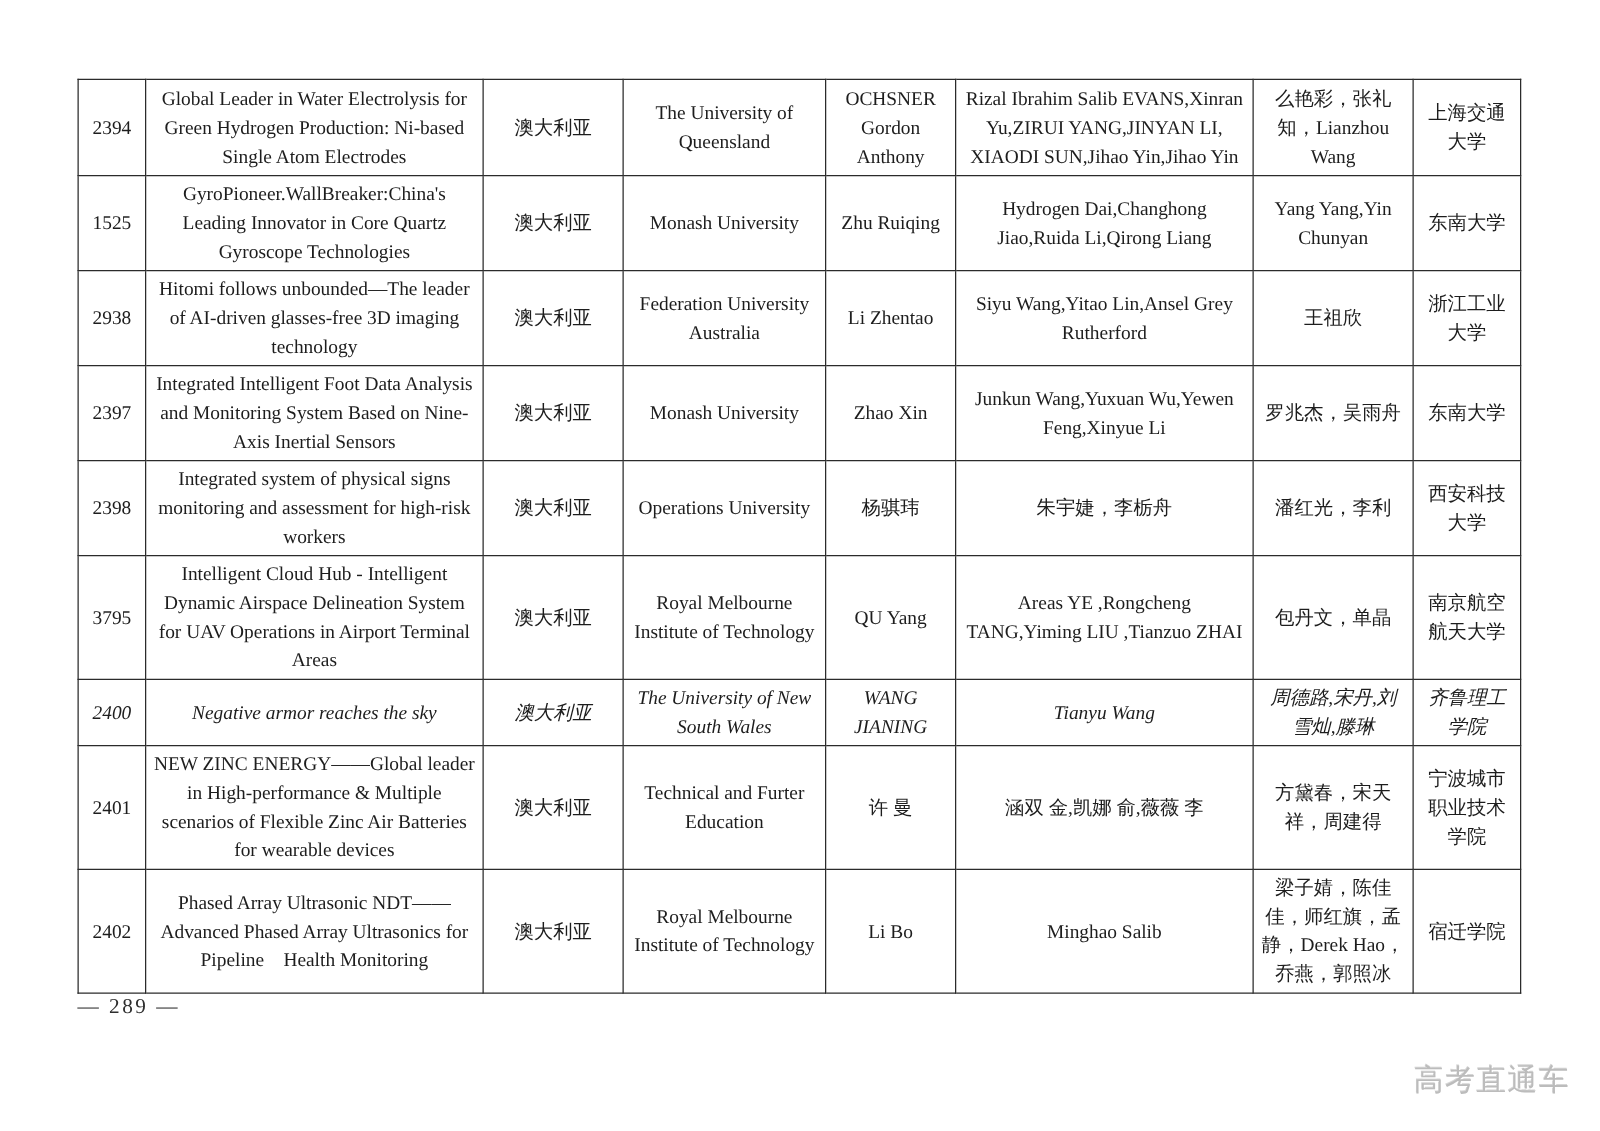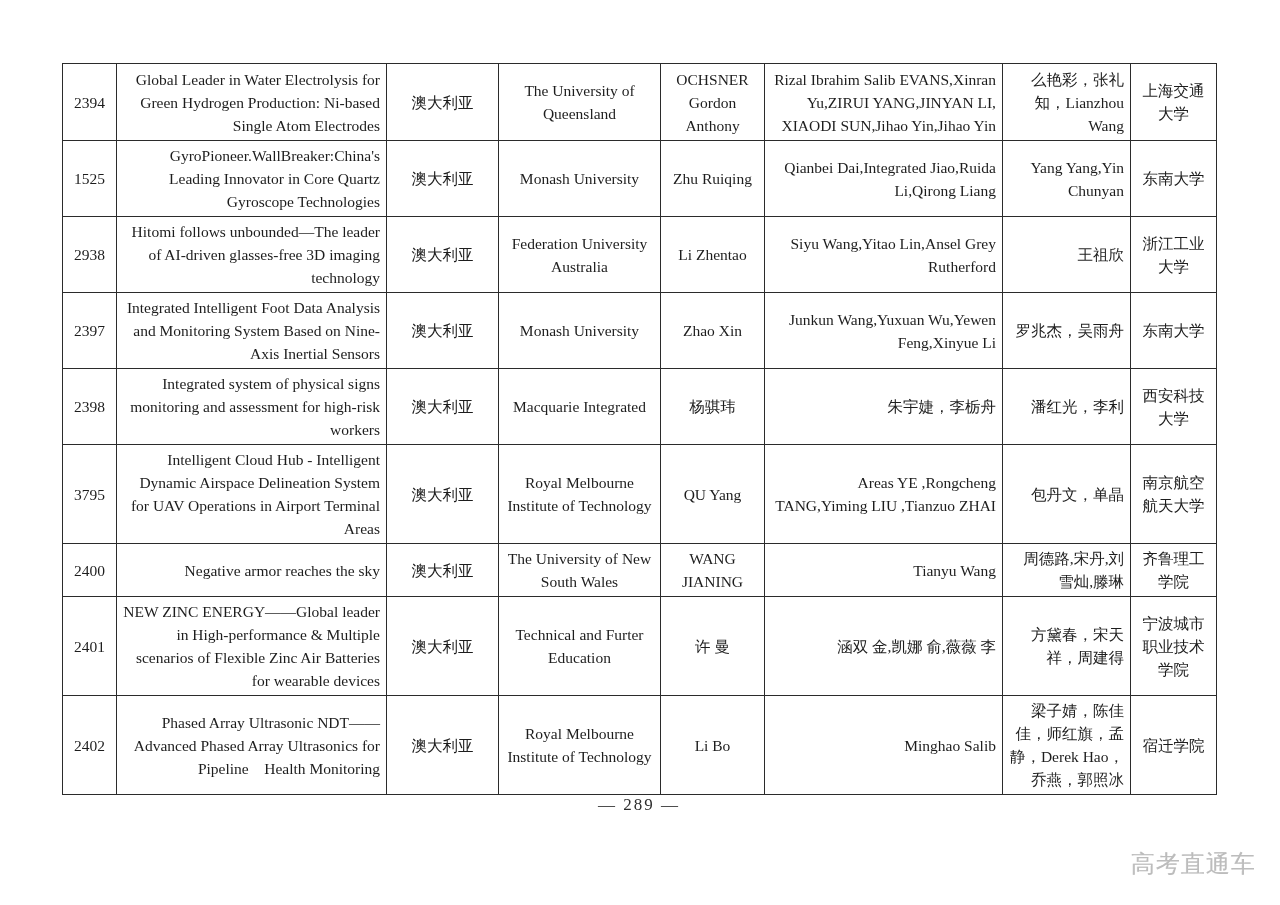--- a/index.html
+++ b/index.html
@@ -33,34 +33,33 @@
     padding: 3px 6px;
     vertical-align: middle;
     word-wrap: break-word;
   }
   table.award-table tr:nth-child(1) { height: 77px; }
   table.award-table tr:nth-child(2) { height: 70px; }
   table.award-table tr:nth-child(3) { height: 71px; }
   table.award-table tr:nth-child(4) { height: 71px; }
   table.award-table tr:nth-child(5) { height: 73px; }
   table.award-table tr:nth-child(6) { height: 96px; }
-  table.award-table tr:nth-child(7) { height: 47px; }
+  table.award-table tr:nth-child(7) { height: 47px; font-style: italic; }
   table.award-table tr:nth-child(8) { height: 97px; }
   table.award-table tr:nth-child(9) { height: 97px; }
   td.c { text-align: center; }
-  td.l { text-align: right; }
+  td.l { text-align: center; }
   td.col-title { padding-left: 9px; padding-right: 8px; }
   td.col-members { padding-left: 9px; }
   td.col-advisors { padding-left: 8px; }
   .page-number {
     position: absolute;
     left: 62px;
     top: 795px;
     width: 1154px;
-    text-align: center;
     font-size: 17px;
     letter-spacing: 2px;
     color: #2e2e2e;
   }
   .watermark {
     position: absolute;
     right: 24px;
     top: 848px;
     font-size: 24px;
     letter-spacing: 1px;
@@ -96,21 +95,21 @@
           <td class="l col-members">Rizal Ibrahim Salib EVANS,Xinran Yu,ZIRUI YANG,JINYAN LI, XIAODI SUN,Jihao Yin,Jihao Yin</td>
           <td class="l col-advisors">么艳彩，张礼知，Lianzhou Wang</td>
           <td class="c col-cn-university">上海交通大学</td>
         </tr>
         <tr>
           <td class="c col-no">1525</td>
           <td class="l col-title">GyroPioneer.WallBreaker:China's Leading Innovator in Core Quartz Gyroscope Technologies</td>
           <td class="c col-country">澳大利亚</td>
           <td class="c col-university">Monash University</td>
           <td class="c col-leader">Zhu Ruiqing</td>
-          <td class="l col-members">Qianbei Dai,Integrated Jiao,Ruida Li,Qirong Liang</td>
+          <td class="l col-members">Hydrogen Dai,Changhong Jiao,Ruida Li,Qirong Liang</td>
           <td class="l col-advisors">Yang Yang,Yin Chunyan</td>
           <td class="c col-cn-university">东南大学</td>
         </tr>
         <tr>
           <td class="c col-no">2938</td>
           <td class="l col-title">Hitomi follows unbounded—The leader of AI-driven glasses-free 3D imaging technology</td>
           <td class="c col-country">澳大利亚</td>
           <td class="c col-university">Federation University Australia</td>
           <td class="c col-leader">Li Zhentao</td>
           <td class="l col-members">Siyu Wang,Yitao Lin,Ansel Grey Rutherford</td>
@@ -124,21 +123,21 @@
           <td class="c col-university">Monash University</td>
           <td class="c col-leader">Zhao Xin</td>
           <td class="l col-members">Junkun Wang,Yuxuan Wu,Yewen Feng,Xinyue Li</td>
           <td class="l col-advisors">罗兆杰，吴雨舟</td>
           <td class="c col-cn-university">东南大学</td>
         </tr>
         <tr>
           <td class="c col-no">2398</td>
           <td class="l col-title">Integrated system of physical signs monitoring and assessment for high-risk workers</td>
           <td class="c col-country">澳大利亚</td>
-          <td class="c col-university">Macquarie Integrated</td>
+          <td class="c col-university">Operations University</td>
           <td class="c col-leader">杨骐玮</td>
           <td class="l col-members">朱宇婕，李栃舟</td>
           <td class="l col-advisors">潘红光，李利</td>
           <td class="c col-cn-university">西安科技大学</td>
         </tr>
         <tr>
           <td class="c col-no">3795</td>
           <td class="l col-title">Intelligent Cloud Hub - Intelligent Dynamic Airspace Delineation System for UAV Operations in Airport Terminal Areas</td>
           <td class="c col-country">澳大利亚</td>
           <td class="c col-university">Royal Melbourne Institute of Technology</td>

